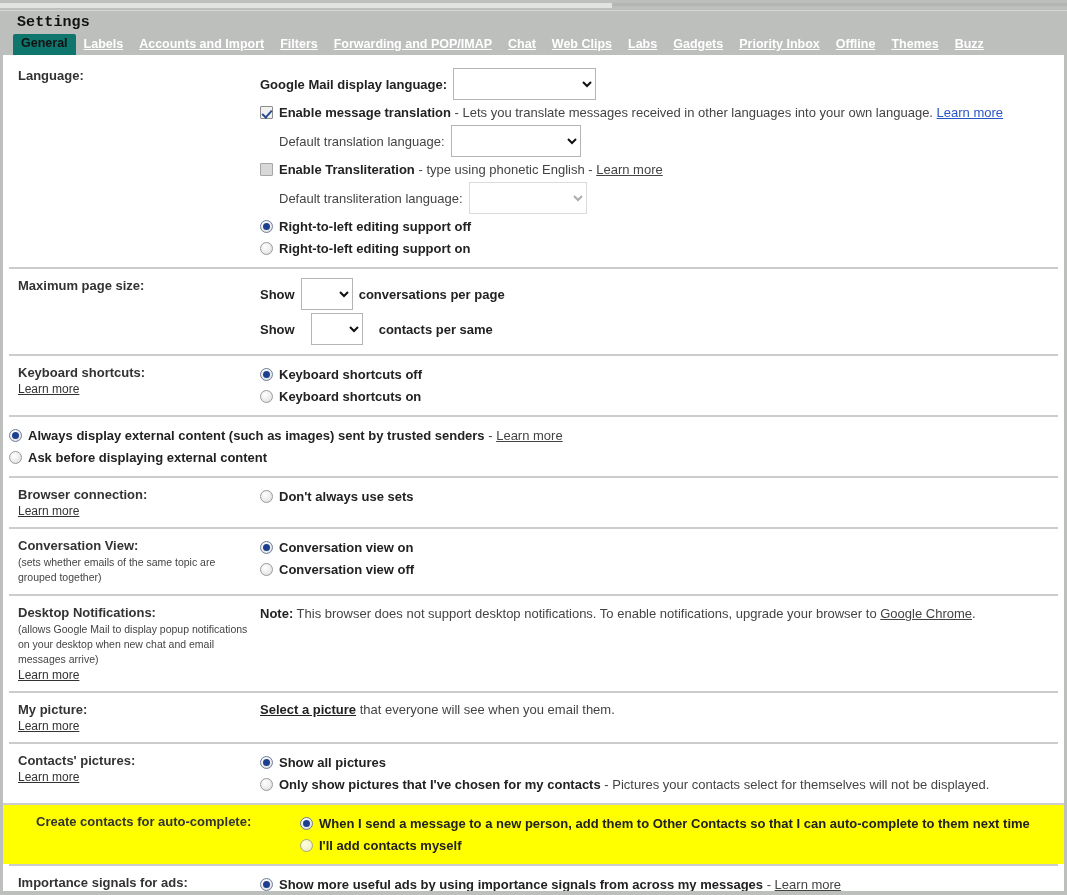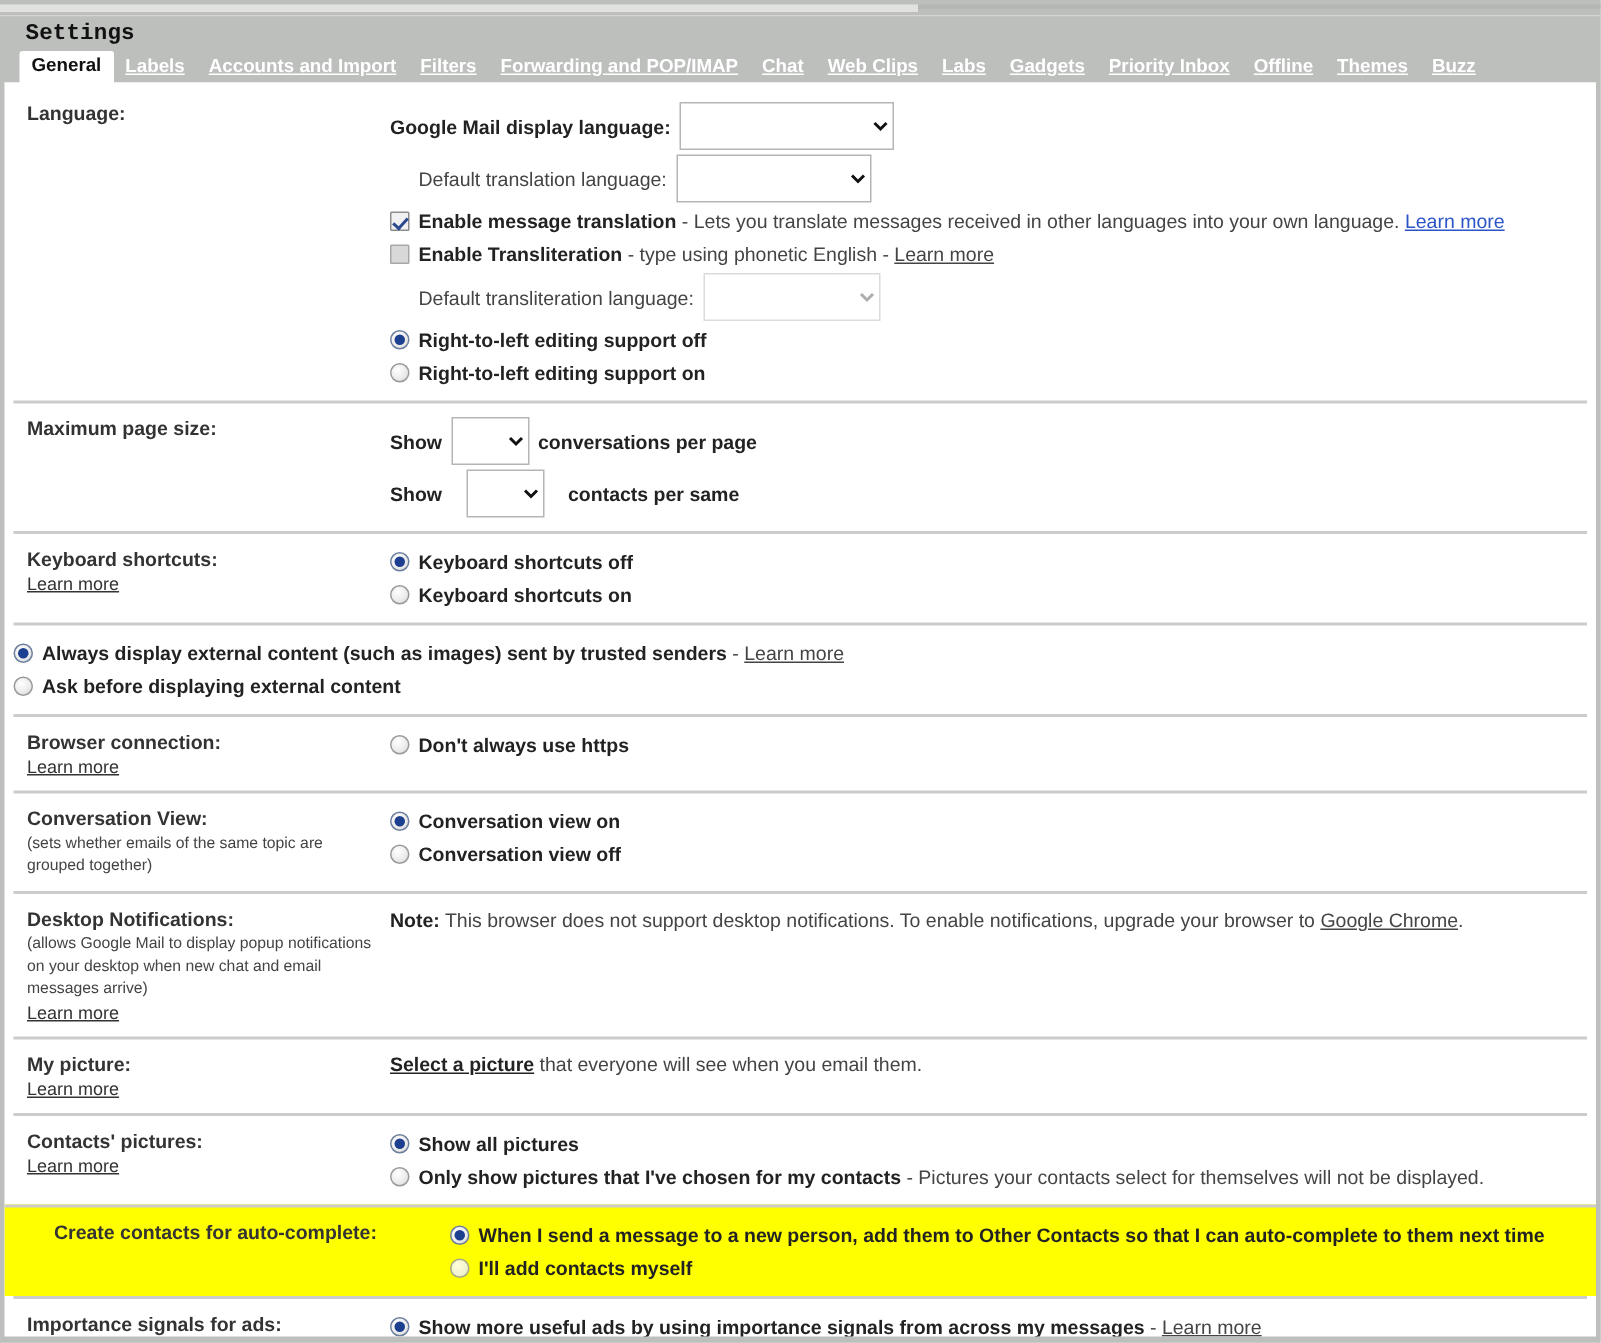--- a/index.html
+++ b/index.html
@@ -90,21 +90,21 @@
     font-size: 12.5px;
     font-weight: bold;
     color: #ffffff;
     text-decoration: underline;
     padding: 2px 8px 4px 8px;
     vertical-align: bottom;
     cursor: pointer;
     line-height: 15px;
   }
   .tab.active {
-    background: #ffffff;
+    background: #0f766e;
     color: #111111;
     text-decoration: none;
     border-top-left-radius: 2px;
     border-top-right-radius: 2px;
     padding-bottom: 5px;
   }
 
   
   .page {
     background: #ffffff;
@@ -289,32 +289,32 @@
       </div>
       <div class="sec-body">
 
         <div class="row">
           <span class="label-strong">Google Mail display language:</span>
           <select class="sel" style="width:143px;margin-left:6px;">
             <option>English (US)</option>
           </select>
         </div>
 
+        <div class="row gap-block">
+          <span class="cb checked"></span>
+          <span>
+            <b class="label-strong">Enable message translation</b><span class="muted"> - Lets you translate messages received in other languages into your own language. </span><a class="blue">Learn more</a>
+          </span>
+        </div>
+
         <div class="row indent-sub">
           <span class="muted">Default translation language:</span>
           <select class="sel" style="width:130px;margin-left:6px;">
             <option>English</option>
           </select>
-        </div>
-
-        <div class="row gap-block">
-          <span class="cb checked"></span>
-          <span>
-            <b class="label-strong">Enable message translation</b><span class="muted"> - Lets you translate messages received in other languages into your own language. </span><a class="blue">Learn more</a>
-          </span>
         </div>
 
         <div class="row gap-block">
           <span class="cb disabled"></span>
           <span>
             <b class="label-strong">Enable Transliteration</b><span class="muted"> - type using phonetic English - </span><a class="lm-inline">Learn more</a>
           </span>
         </div>
 
         <div class="row indent-sub">
@@ -391,21 +391,21 @@
     </div>
 
     <div class="section">
       <div class="sec-label">
         <span class="title">Browser connection:</span>
         <a class="lm">Learn more</a>
       </div>
       <div class="sec-body">
         <div class="row">
           <span class="rb"></span>
-          <span class="label-strong">Don't always use https</span>
+          <span class="label-strong">Don't always use sets</span>
         </div>
       </div>
     </div>
 
     <div class="section">
       <div class="sec-label">
         <span class="title">Conversation View:</span>
         <span class="sublabel">(sets whether emails of the same topic are grouped together)</span>
       </div>
       <div class="sec-body">

